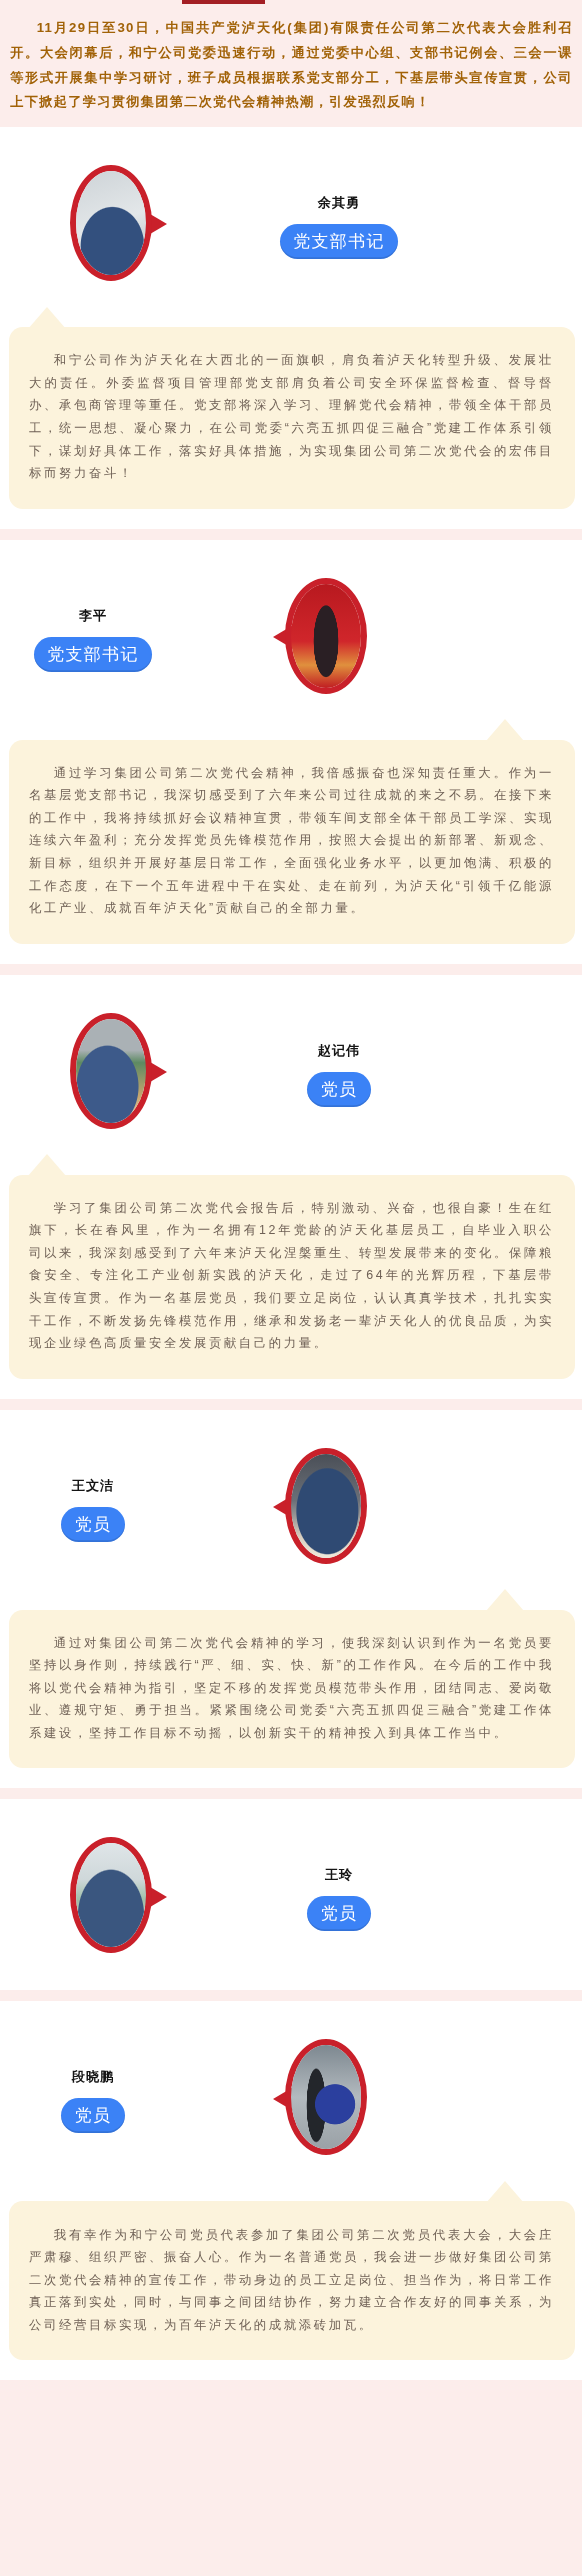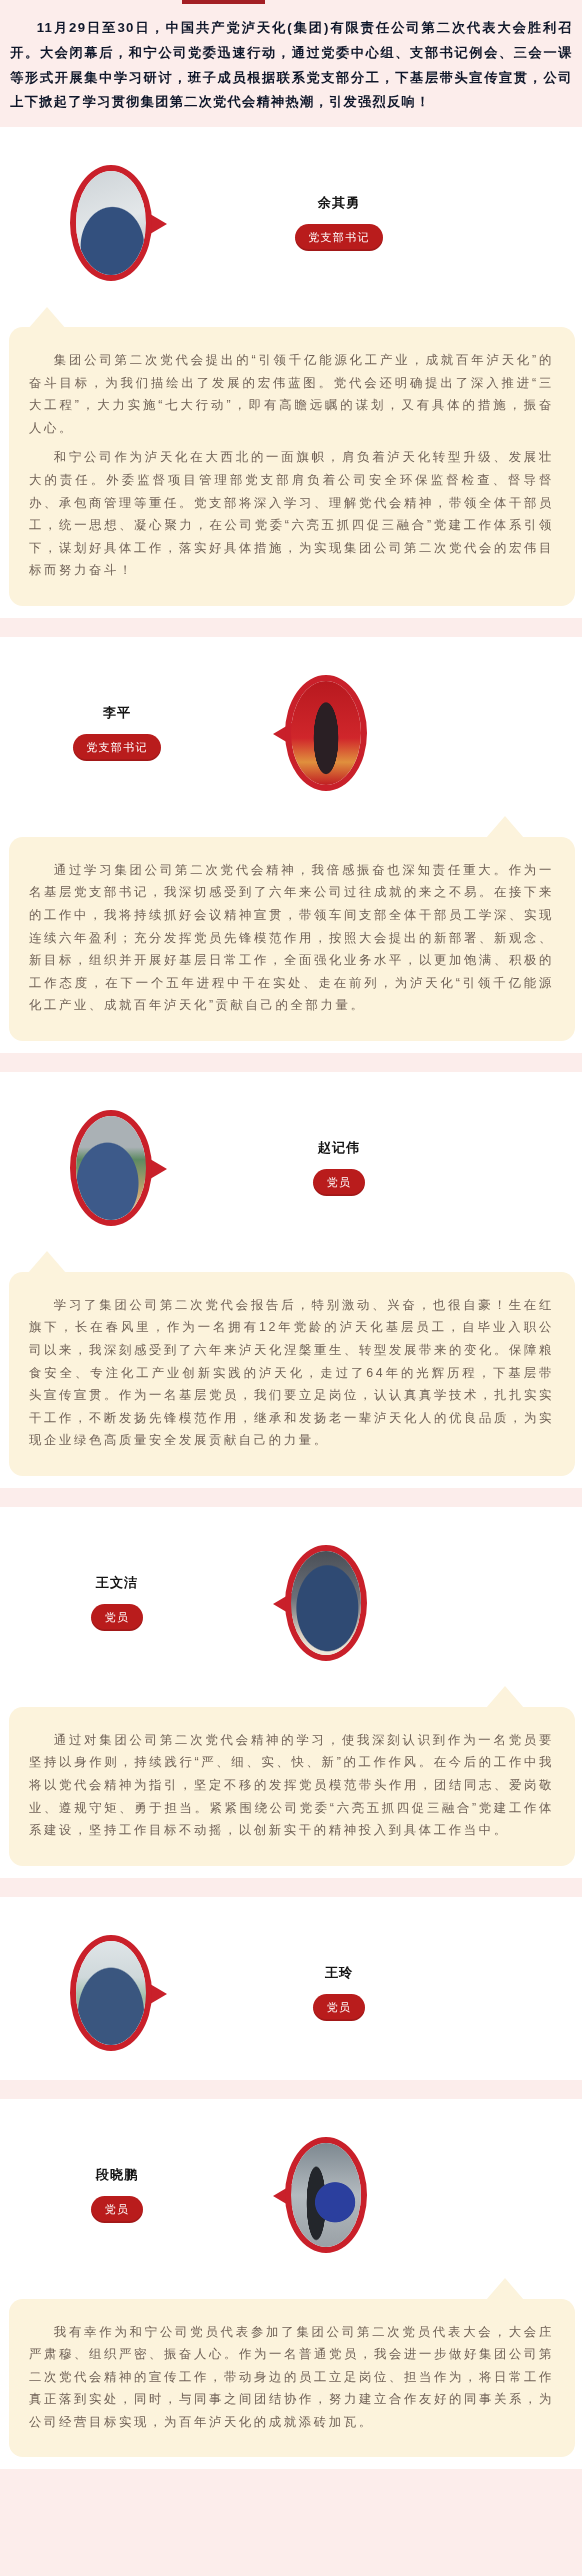--- a/index.html
+++ b/index.html
@@ -11,31 +11,31 @@
   }
   .page{width:583px;overflow:hidden;}
 
   
   .header{background:#fcedeb;padding:0 0 12px 0;}
   .header-bar{
     width:83px;height:4.3px;background:#a31f24;margin:0 auto 0 182px;
   }
   .intro{
     margin:12px 10.3px 0 10.3px;
-    color:#0f172a;
+    color:#a16207;
     font-weight:bold;
     font-size:13.2px;
     line-height:1.87;
     letter-spacing:1.3px;
     text-align:justify;
     text-indent:2em;
   }
 
   
-  .member-section{background:#ffffff;margin-bottom:19px;padding-bottom:12px;}
+  .member-section{background:#ffffff;margin-bottom:11px;padding-bottom:20px;}
   .person-row{position:relative;height:128px;padding-top:43px;}
 
   .avatar-wrap{position:absolute;top:38px;width:85px;height:120px;}
   .side-left  .avatar-wrap{left:70px;}
   .side-right .avatar-wrap{left:285px;}
 
   .avatar-ring{
     width:70px;height:104px;
     border:6px solid #c9202a;
     border-radius:50%;
@@ -47,28 +47,28 @@
 
   .avatar-arrow{
     position:absolute;top:50%;margin-top:-13.7px;z-index:1;
     width:0;height:0;border-top:13.7px solid transparent;border-bottom:13.7px solid transparent;
   }
   .side-left  .avatar-arrow{right:-12px;border-left:22px solid #c9202a;}
   .side-right .avatar-arrow{left:-12px;border-right:22px solid #c9202a;}
 
   .info{position:absolute;width:128px;text-align:center;top:67px;}
   .side-left  .info{left:275px;}
-  .side-right .info{left:53px;}
+  .side-right .info{left:29px;}
   .member-name{
     color:#151515;font-size:13.2px;font-weight:bold;letter-spacing:0.9px;margin-bottom:12px;
   }
   .member-badge{
     display:inline-block;
-    background:#b91c1c;color:#ffffff;
-    font-size:11px;letter-spacing:1.3px;
+    background:#3b82f6;color:#ffffff;
+    font-size:17px;letter-spacing:1.3px;
     padding:6px 13.7px;border-radius:854px;
     box-shadow:inset 0 -1.7px 0 rgba(0,0,0,0.12);
   }
 
   
   .bubble{
     position:relative;
     margin:29px 8.5px 0 8.5px;
     background:#fcf3dc;
     border-radius:13.7px;
@@ -133,21 +133,20 @@
           <div class="avatar-photo photo-1" title="man in blue workwear seated at a control-room desk, circular photo with red ring"></div>
         </div>
       </div>
       <div class="info">
         <div class="member-name">余其勇</div>
         <div class="member-badge">党支部书记</div>
       </div>
     </div>
     <div class="bubble">
       <div class="bubble-body">
-            <p class="quote-p">集团公司第二次党代会提出的“引领千亿能源化工产业，成就百年泸天化”的奋斗目标，为我们描绘出了发展的宏伟蓝图。党代会还明确提出了深入推进“三大工程”，大力实施“七大行动”，即有高瞻远瞩的谋划，又有具体的措施，振奋人心。</p>
             <p class="quote-p">和宁公司作为泸天化在大西北的一面旗帜，肩负着泸天化转型升级、发展壮大的责任。外委监督项目管理部党支部肩负着公司安全环保监督检查、督导督办、承包商管理等重任。党支部将深入学习、理解党代会精神，带领全体干部员工，统一思想、凝心聚力，在公司党委“六亮五抓四促三融合”党建工作体系引领下，谋划好具体工作，落实好具体措施，为实现集团公司第二次党代会的宏伟目标而努力奋斗！</p>
           </div>
     </div>
   </section>
 
   <section class="member-section side-right">
     <div class="person-row">
       <div class="avatar-wrap">
         <span class="avatar-arrow"></span>
         <div class="avatar-ring">

